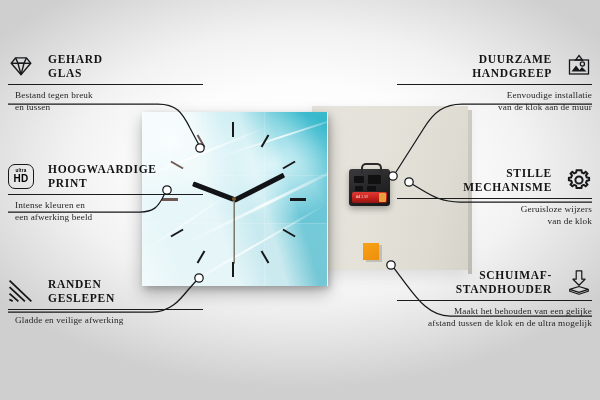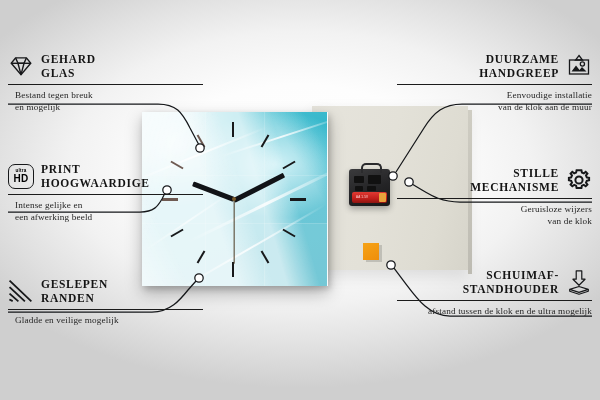--- a/index.html
+++ b/index.html
@@ -66,21 +66,21 @@
   .foam{
     position:absolute;left:363px;top:243px;width:16px;height:17px;
     background:linear-gradient(150deg,#f6a317,#ef8e09);
     box-shadow:3px 2px 0 rgba(150,150,145,.45);
   }
 
   
   .callout{position:absolute;width:195px;}
   .callout.left{text-align:left;}
   .callout.right{text-align:right;}
-  .chead{display:flex;align-items:center;gap:7px;}
+  .chead{display:flex;align-items:center;gap:14px;}
   .callout.right .chead{justify-content:flex-end;}
   .ctitle{
     font-size:11.5px;font-weight:bold;letter-spacing:.7px;color:#141414;
     line-height:1.25;text-transform:uppercase;
   }
   .ico{flex:0 0 auto;width:26px;height:26px;display:block;}
   .rule{border:none;border-top:1.2px solid #1b1b1b;margin:3px 0 4px 0;}
   .cdesc{font-size:9.2px;color:#262626;line-height:1.32;letter-spacing:.15px;margin-left:7px;}
 
   
@@ -184,60 +184,60 @@
         </g>
       </svg>
       <div class="ctitle">
         <div>GEHARD</div>
         <div>GLAS</div>
       </div>
     </div>
     <hr class="rule">
     <div class="cdesc">
       <div>Bestand tegen breuk</div>
-      <div>en mogelijk</div>
+      <div>en tussen</div>
     </div>
   </div>
 
   <div class="callout left" style="left:8px;top:162px;">
     <div class="chead">
       <div class="ico hdbox">
         <span class="u">ultra</span>
         <span class="h">HD</span>
       </div>
       <div class="ctitle">
+        <div>HOOGWAARDIGE</div>
         <div>PRINT</div>
-        <div>HOOGWAARDIGE</div>
-      </div>
-    </div>
-    <hr class="rule">
-    <div class="cdesc">
-      <div>Intense gelijke en</div>
+      </div>
+    </div>
+    <hr class="rule">
+    <div class="cdesc">
+      <div>Intense kleuren en</div>
       <div>een afwerking beeld</div>
     </div>
   </div>
 
   <div class="callout left" style="left:8px;top:277px;">
     <div class="chead">
       <svg class="ico" viewBox="0 0 24 24">
         <g fill="none" stroke="#17181a" stroke-width="1.6" stroke-linecap="square">
           <path d="M2 3 L21 21"></path>
             <path d="M2 9 L15 21"></path>
             <path d="M2 15 L9 21"></path>
             <path d="M2 20.2 L3.6 21"></path>
         </g>
       </svg>
       <div class="ctitle">
+        <div>RANDEN</div>
         <div>GESLEPEN</div>
-        <div>RANDEN</div>
-      </div>
-    </div>
-    <hr class="rule">
-    <div class="cdesc">
-      <div>Gladde en veilige mogelijk</div>
+      </div>
+    </div>
+    <hr class="rule">
+    <div class="cdesc">
+      <div>Gladde en veilige afwerking</div>
       <div></div>
     </div>
   </div>
 
   <div class="callout right" style="left:397px;top:52px;">
     <div class="chead">
       <div class="ctitle">
         <div>DUURZAME</div>
         <div>HANDGREEP</div>
       </div>
@@ -286,17 +286,18 @@
       <svg class="ico" viewBox="0 0 26 28">
         <g fill="none" stroke="#17181a" stroke-width="1.3" stroke-linejoin="round">
           <path d="M10 2 H16 V11 H19.5 L13 17.5 L6.5 11 H10 Z"></path>
           <path d="M13 18.8 L3 22 L13 25.2 L23 22 Z"></path>
           <path d="M3 22 v2 L13 27.2 L23 24 v-2"></path>
         </g>
       </svg>
     </div>
     <hr class="rule">
     <div class="cdesc">
+      <div>Maakt het behouden van een gelijke</div>
       <div>afstand tussen de klok en de ultra mogelijk</div>
     </div>
   </div>
 
 </div>
 
 </body></html>

